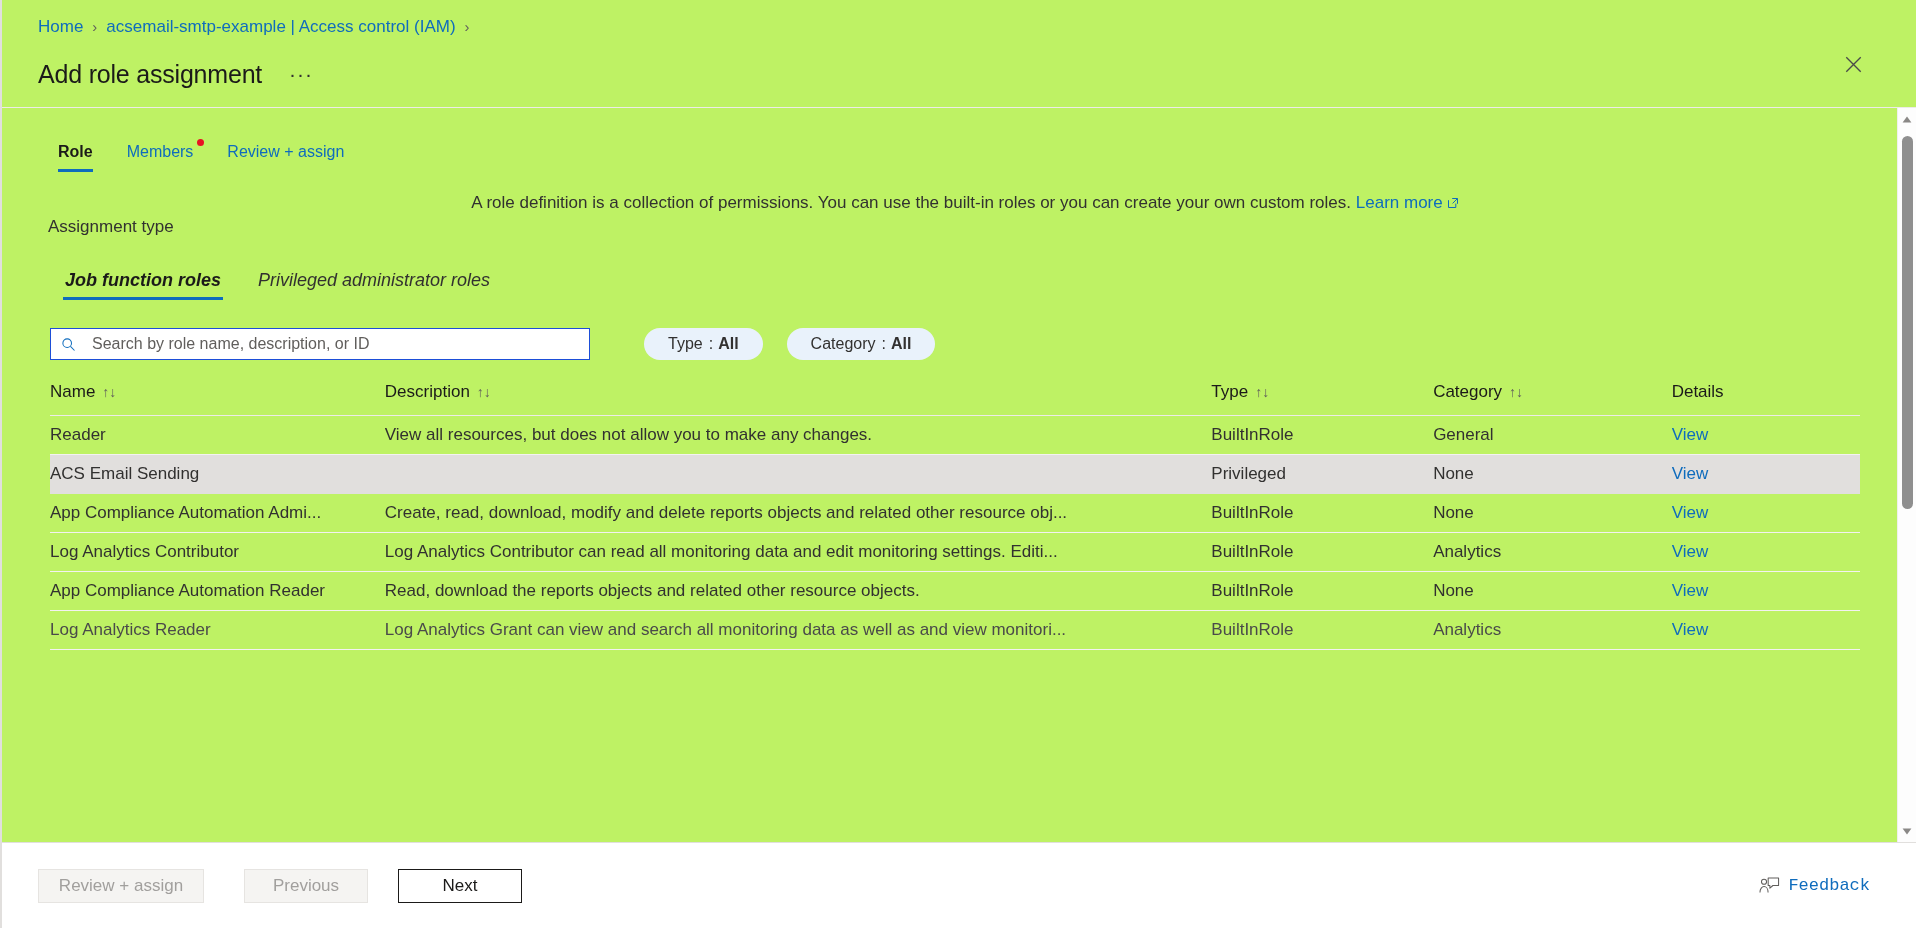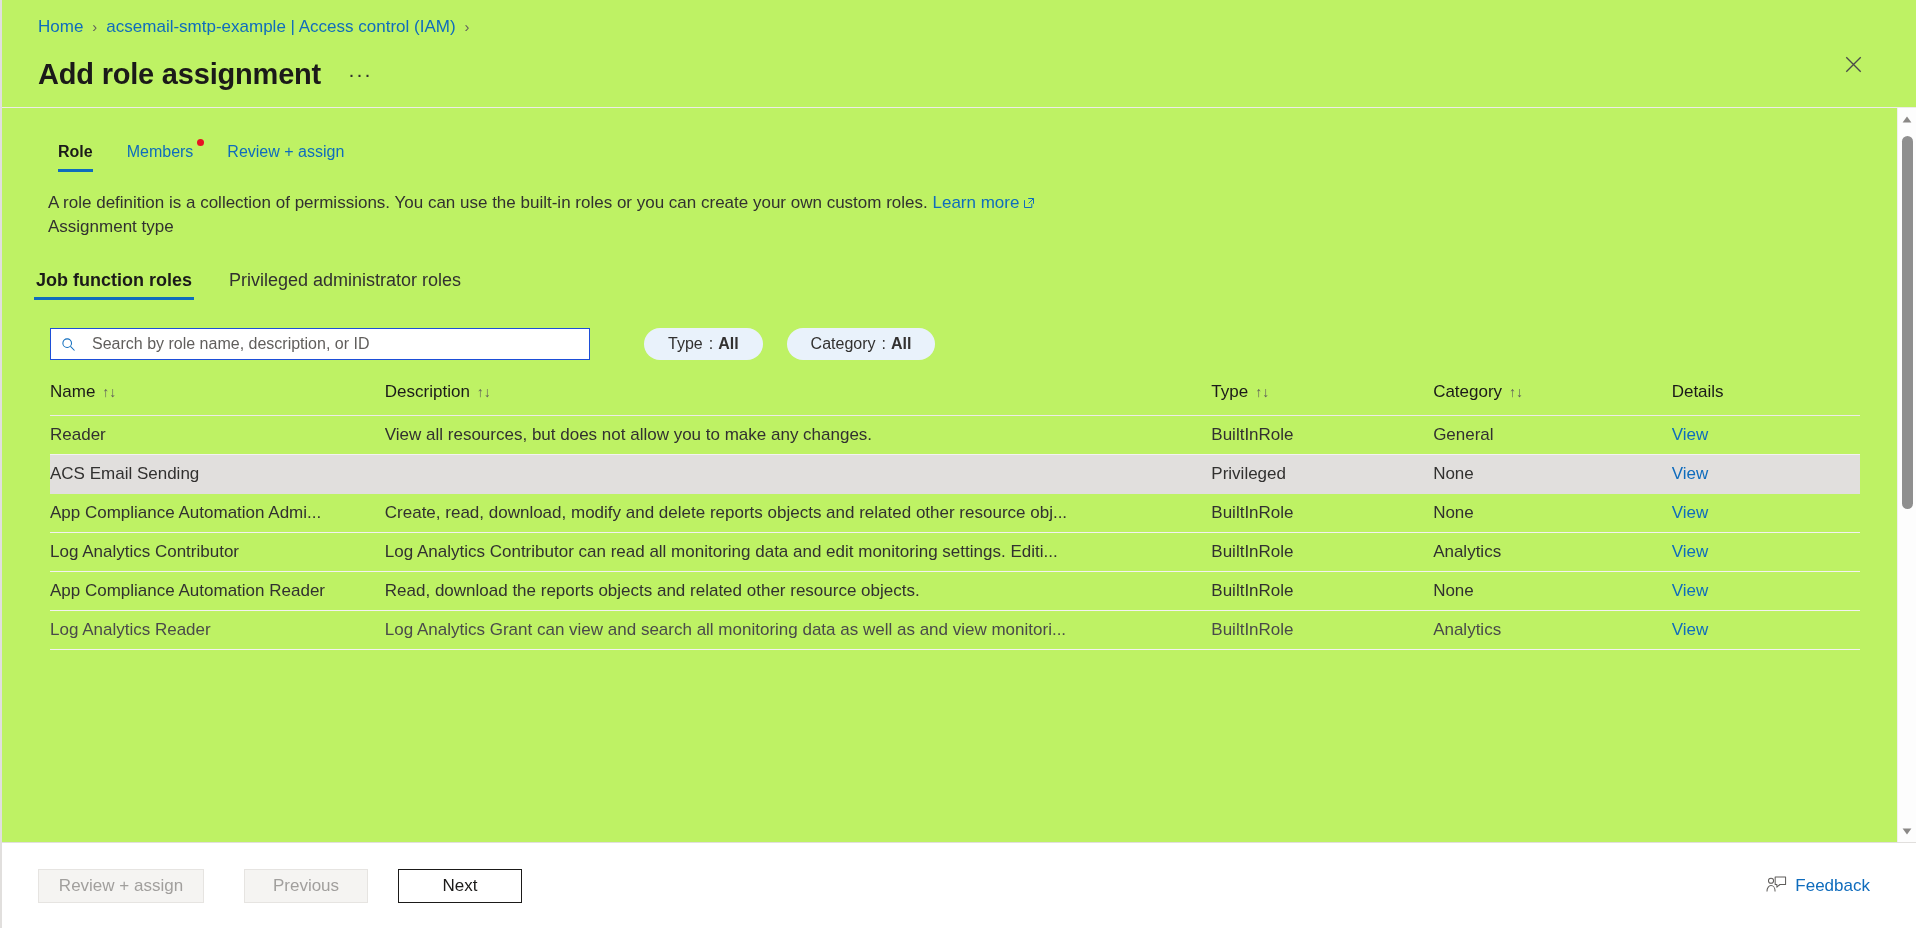--- a/index.html
+++ b/index.html
@@ -30,21 +30,21 @@
   .bc-sep {
     color: #605e5c; margin: 0 9px; font-size: 15px;
     transform: translateY(-1px);
   }
   .title-row {
     display: flex; align-items: center;
     padding-left: 36px; margin-top: 13px;
     height: 42px;
   }
   .title {
-    font-size: 29px; font-weight: 700;
+    font-size: 25px; font-weight: 400;
     color: #1b1a19; letter-spacing: -0.2px;
     line-height: 34px;
   }
   .ellipsis-btn {
     margin-left: 20px; color: #323130;
     font-size: 21px; line-height: 10px;
     cursor: pointer; padding: 4px 7px;
     letter-spacing: 1px;
   }
   .close-btn {
@@ -89,36 +89,38 @@
     position: absolute; top: -2px; right: -1px;
     width: 7px; height: 7px; border-radius: 50%;
     background: #e81123;
   }
 
   
   .desc {
     padding-left: 46px; margin-top: 19px;
     font-size: 17px; color: #323130;
     line-height: 24px;
+    text-align: center;
   }
   .lnk { color: #0f6cbd; cursor: pointer; }
   .ext-icon {
     display: inline-block; vertical-align: -1px;
     margin-left: 4px;
   }
   .assign-type {
     padding-left: 46px; margin-top: 0px;
     font-size: 17px; color: #323130; line-height: 24px;
   }
 
   
   .subpivot {
     display: flex; align-items: flex-end;
-    padding-left: 32px; margin-top: 21px;
+    padding-left: 61px; margin-top: 21px;
     height: 40px;
+    font-style: italic;
   }
   .subpivot-item {
     position: relative; cursor: pointer;
     font-size: 18px; color: #323130;
     padding: 0 2px 9px 2px; line-height: 22px;
     white-space: nowrap;
   }
   .subpivot-item.sel { color: #1b1a19; font-weight: 700; }
   .subpivot-item.sel::after {
     content: ""; position: absolute;
@@ -233,22 +235,22 @@
     color: #a19f9d; white-space: nowrap;
   }
   .btn.primary {
     background: #ffffff; border: 1px solid #1b1a19;
     color: #1b1a19; font-weight: 400;
   }
   .btn-review { width: 166px; }
   .btn-prev { width: 124px; margin-left: 40px; }
   .btn-next { width: 124px; margin-left: 30px; }
   .feedback {
-    margin-left: auto; display: flex; 
-    gap: 8px; color: #0f6cbd; font-size: 17px; cursor: pointer;
+    margin-left: auto; display: flex; align-items: center;
+    gap: 8px; color: #0f6cbd; font-size: 17px; cursor: pointer; font-family: Liberation Mono, monospace;
   }
   .fb-ico { display: flex; color: #605e5c; }
 </style>
 </head>
 <body>
 
 <div class="blade">
 
   <div class="hdr">
     <div class="breadcrumb">

